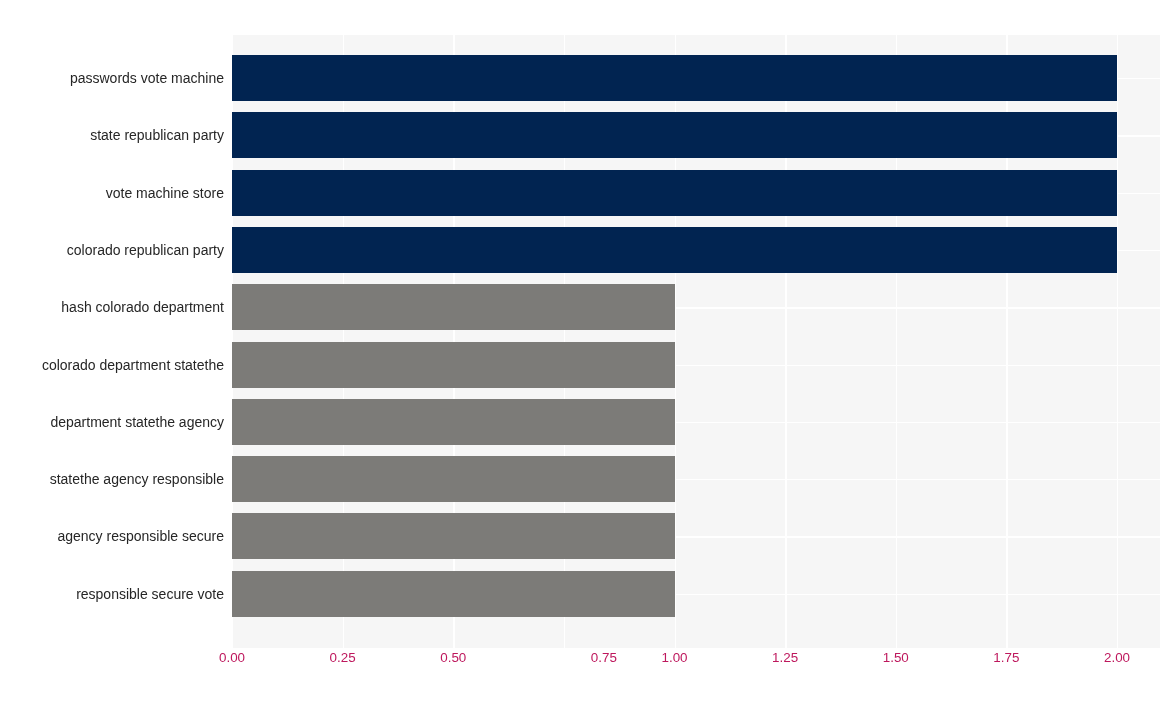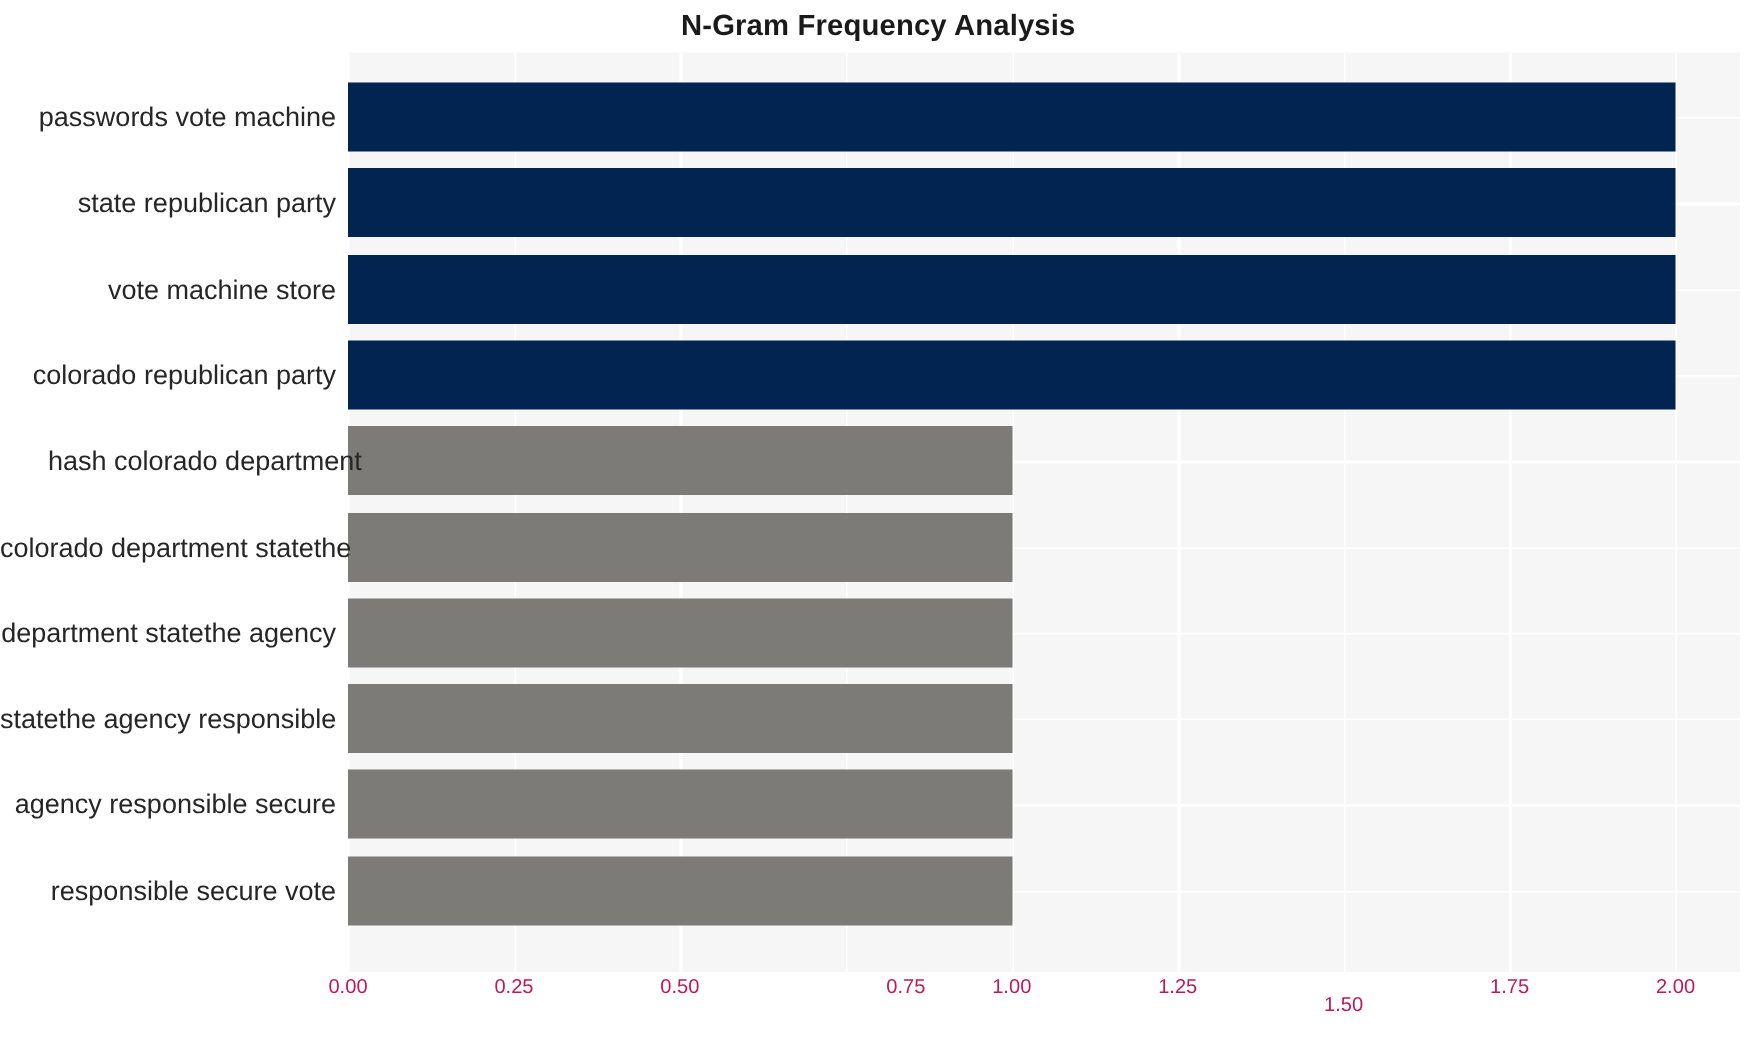--- a/index.html
+++ b/index.html
@@ -70,21 +70,21 @@
     left: 0;
     height: 46px;
   }
 
   
   .ytick {
     position: absolute;
     right: 0;
     width: 224px;
     text-align: right;
-    font-size: 18px;
+    font-size: 14px;
     color: #262626;
     white-space: nowrap;
     line-height: 14px;
   }
   #y-axis-labels {
     position: absolute;
     left: 0;
     top: 35px;
     width: 224px;
     height: 613px;
@@ -117,21 +117,20 @@
     font-size: 13.4px;
     color: #1a1a1a;
     white-space: nowrap;
   }
 </style>
 </head>
 <body>
 
 <div id="figure">
 
-  <div id="chart-title">N-Gram Frequency Analysis</div>
 
   <div id="plot-area">
     <div id="gridlines">
         <div class="gridline-v" style="left: 0px;"></div>
         <div class="gridline-v" style="left: 110.625px;"></div>
         <div class="gridline-v" style="left: 221.25px;"></div>
         <div class="gridline-v" style="left: 331.875px;"></div>
         <div class="gridline-v" style="left: 442.5px;"></div>
         <div class="gridline-v" style="left: 553.125px;"></div>
         <div class="gridline-v" style="left: 663.75px;"></div>
@@ -175,19 +174,19 @@
       <div class="ytick" style="top: 551.7px;">responsible secure vote</div>
     </div>
 
   <div id="x-axis-labels">
       <div class="xtick" style="left: 0px;">0.00</div>
       <div class="xtick" style="left: 110.625px;">0.25</div>
       <div class="xtick" style="left: 221.25px;">0.50</div>
       <div class="xtick" style="left: 331.875px; margin-left: 40px;">0.75</div>
       <div class="xtick" style="left: 442.5px;">1.00</div>
       <div class="xtick" style="left: 553.125px;">1.25</div>
-      <div class="xtick" style="left: 663.75px; margin-top: 12px;">1.50</div>
+      <div class="xtick" style="left: 663.75px;">1.50</div>
       <div class="xtick" style="left: 774.375px;">1.75</div>
       <div class="xtick" style="left: 885px;">2.00</div>
     </div>
 
 
 </div>
 
 </body></html>

